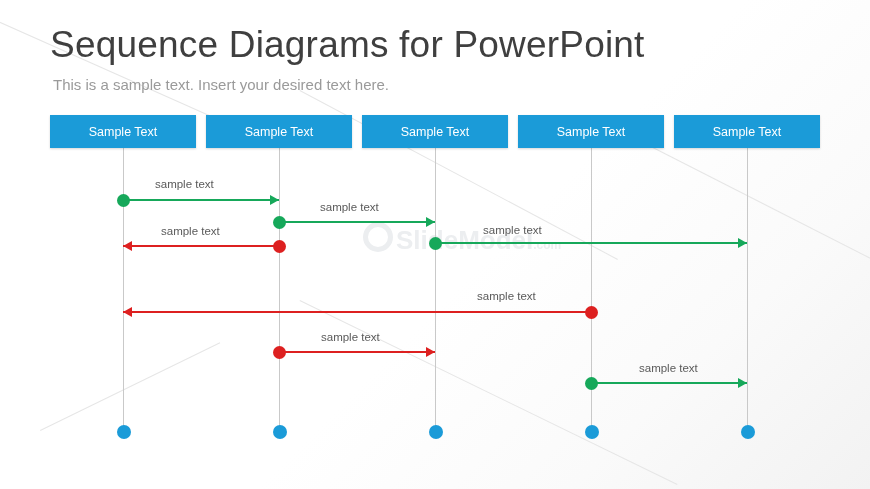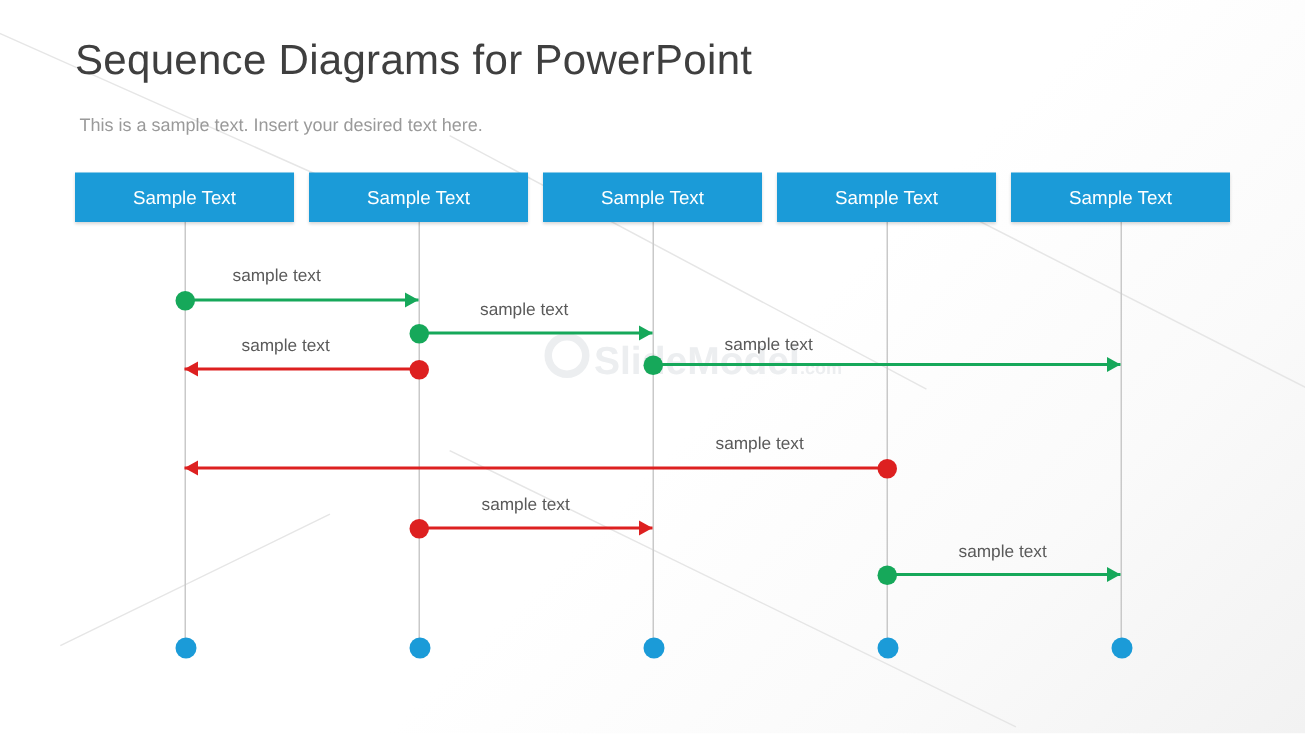--- a/index.html
+++ b/index.html
@@ -35,31 +35,31 @@
   .deco-b { left: 300px;  top: 90px;  width: 360px; transform: rotate(28deg); }
   .deco-c { left: 300px;  top: 300px; width: 420px; transform: rotate(26deg); }
   .deco-d { left: 600px;  top: 120px; width: 330px; transform: rotate(27deg); }
   .deco-e { left: 40px;   top: 430px; width: 200px; transform: rotate(-26deg); }
 
   
   #title {
     position: absolute;
     left: 50px;
     top: 24px;
-    font-size: 28px;
+    font-size: 37px;
     font-weight: normal;
     color: #3f3f3f;
     letter-spacing: 0.2px;
     white-space: nowrap;
   }
   #subtitle {
     position: absolute;
     left: 53px;
     top: 76px;
-    font-size: 12px;
+    font-size: 15px;
     color: #9a9a9a;
     white-space: nowrap;
   }
 
   
   #watermark {
     position: absolute;
     left: 363px;
     top: 222px;
     font-size: 26px;

